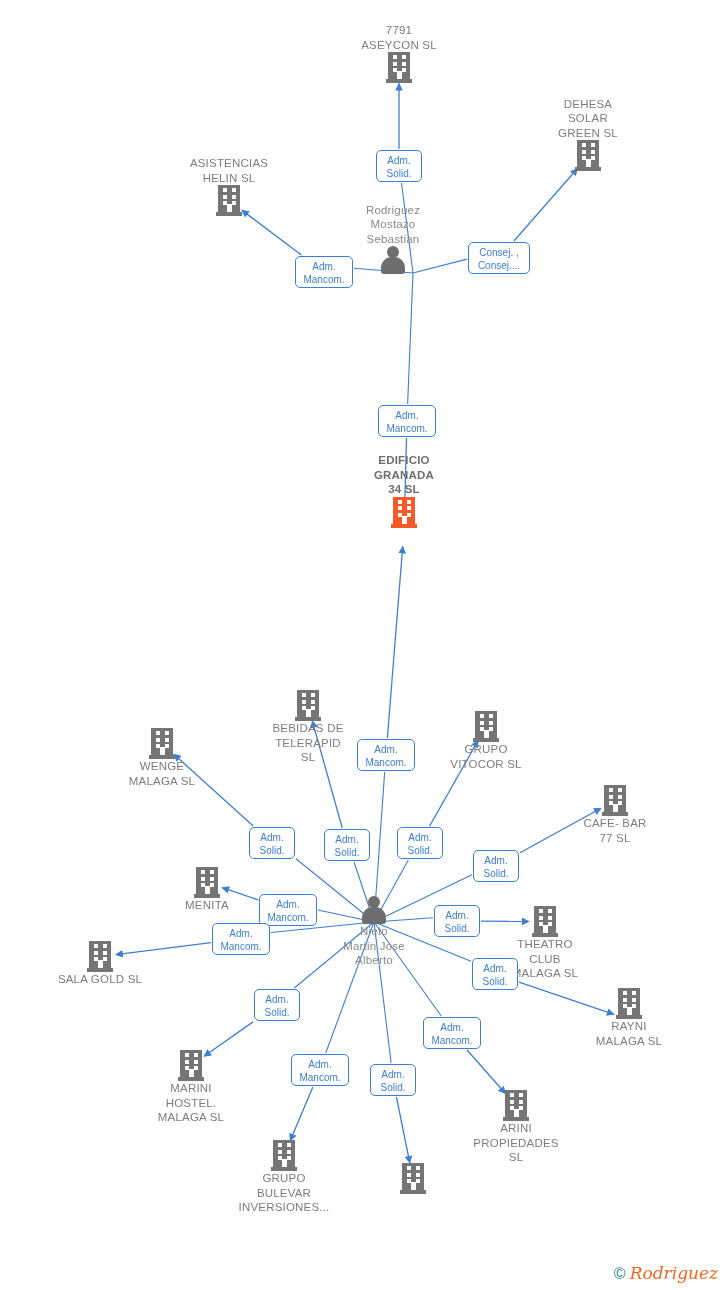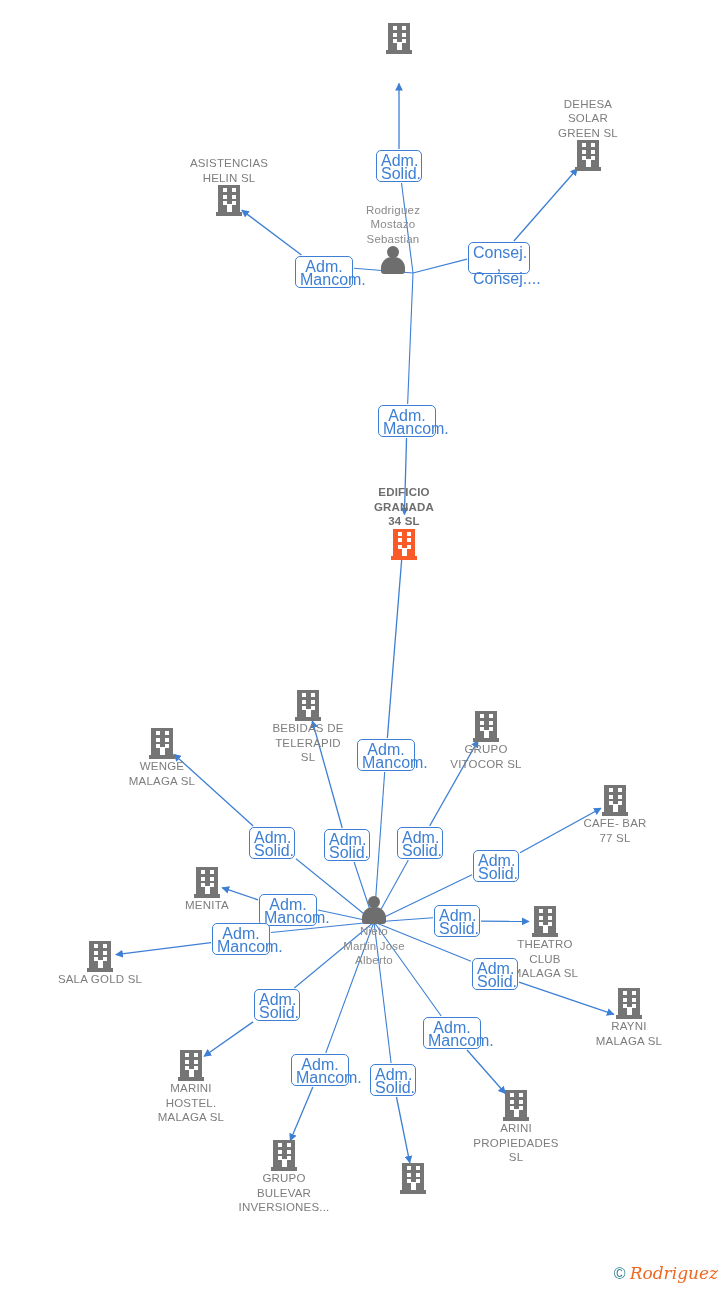--- a/index.html
+++ b/index.html
@@ -44,21 +44,21 @@
   }
   .per .torso{
     position:absolute;left:3px;top:11px;width:24px;height:17px;
     background:#6e6e6e;border-radius:11px 11px 3px 3px;
   }
 
   
   .rolebox{
     position:absolute;box-sizing:border-box;
     background:#ffffff;border:1px solid #3d7fd4;border-radius:5px;
-    color:#3d7fd4;font-size:16px;line-height:13px;text-align:center;
+    color:#3d7fd4;font-size:10px;line-height:13px;text-align:center;
     padding:3px 4px 3px 4px;white-space:pre-line;
   }
 
   
   #watermark{
     position:absolute;right:10px;bottom:8px;display:flex;align-items:center;gap:4px;
   }
   #watermark .cmark{color:#2f7f96;font-size:16px;line-height:16px;}
   #watermark .wname{
     color:#f0671f;font-size:17px;line-height:17px;
@@ -109,20 +109,22 @@
         <line x1="467.00689655172414" y1="1050" x2="505.41131807153397" y2="1093.5050087529096" stroke="#3d7fd4" stroke-width="1.3" marker-end="url(#arrow)"></line>
         <line x1="374" y1="922" x2="325.7375" y2="1053" stroke="#3d7fd4" stroke-width="1.1"></line>
         <line x1="312.8421052631579" y1="1087" x2="290.2089120009301" y2="1140.753833997791" stroke="#3d7fd4" stroke-width="1.3" marker-end="url(#arrow)"></line>
         <line x1="374" y1="922" x2="391.1" y2="1063" stroke="#3d7fd4" stroke-width="1.1"></line>
         <line x1="396.4517766497462" y1="1097" x2="409.81623559880285" y2="1162.8199603241042" stroke="#3d7fd4" stroke-width="1.3" marker-end="url(#arrow)"></line>
       </g>
   </svg>
 
   <div id="node-layer">
       <div class="node company" style="left: 399px; top: 23px;">
+        <div class="label">7791
+ASEYCON SL</div>
         <span class="bld glyph">
           <span class="body"></span>
           <span class="base"></span>
           <span class="win" style="left: 6.5px; top: 3px;"></span>
           <span class="win" style="left: 15.5px; top: 3px;"></span>
           <span class="win" style="left: 6.5px; top: 9.5px;"></span>
           <span class="win" style="left: 15.5px; top: 9.5px;"></span>
           <span class="win" style="left: 6.5px; top: 16px;"></span>
           <span class="win" style="left: 15.5px; top: 16px;"></span>
           <span class="door"></span>
@@ -161,21 +163,21 @@
       </div>
       <div class="node person" style="left: 393px; top: 202.5px;">
         <div class="label">Rodriguez
 Mostazo
 Sebastian</div>
         <span class="per glyph">
           <span class="head"></span>
           <span class="torso"></span>
         </span>
       </div>
-      <div class="node company focus" style="left: 404px; top: 485px;">
+      <div class="node company focus" style="left: 404px; top: 453px;">
         <div class="label">EDIFICIO
 GRANADA
 34  SL</div>
         <span class="bld glyph">
           <span class="body"></span>
           <span class="base"></span>
           <span class="win" style="left: 6.5px; top: 3px;"></span>
           <span class="win" style="left: 15.5px; top: 3px;"></span>
           <span class="win" style="left: 6.5px; top: 9.5px;"></span>
           <span class="win" style="left: 15.5px; top: 9.5px;"></span>

